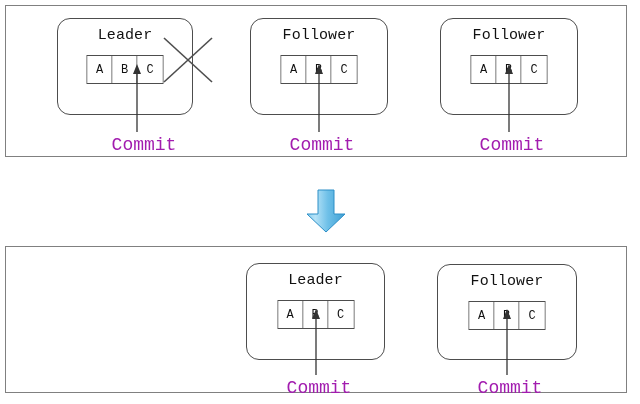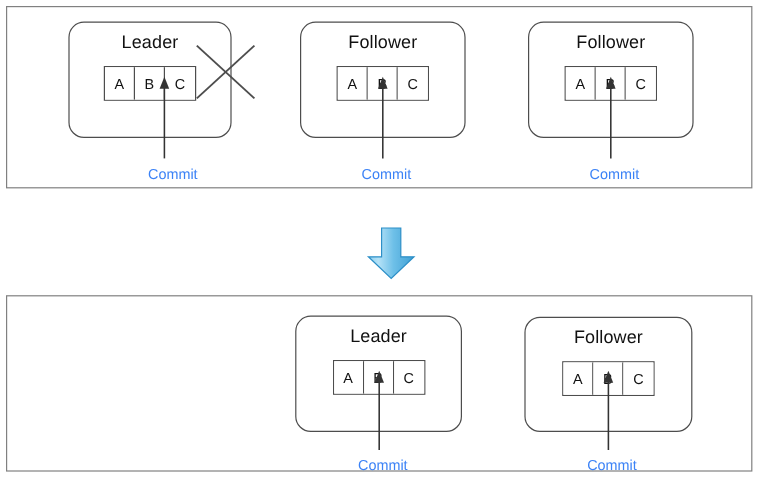--- a/index.html
+++ b/index.html
@@ -15,20 +15,21 @@
     overflow: hidden;
     font-family: "Liberation Sans", sans-serif;
     color: #1a1a1a;
   }
 
   #stage {
     position: absolute;
     left: 0; top: 0;
     width: 640px;
     height: 404px;
+    font-family: Liberation Mono, monospace;
   }
 
   
   .panel {
     position: absolute;
     box-sizing: border-box;
     border: 1.6px solid #808080;
     background: #ffffff;
   }
   #panel-top    { left: 5px;  top: 5px;   width: 622px; height: 152px; }
@@ -76,23 +77,23 @@
     justify-content: center;
     font-size: 12px;
     color: #111111;
     background: #ffffff;
   }
   .cell:last-child { border-right: none; }
 
   
   .commit-label {
     position: absolute;
-    font-size: 12px;
+    font-size: 18px;
     line-height: 15px;
-    color: #3b82f6;
+    color: #a21caf;
     white-space: nowrap;
     transform: translateX(-50%);
   }
   .commit-arrow {
     position: absolute;
     overflow: visible;
     pointer-events: none;
   }
 
   

